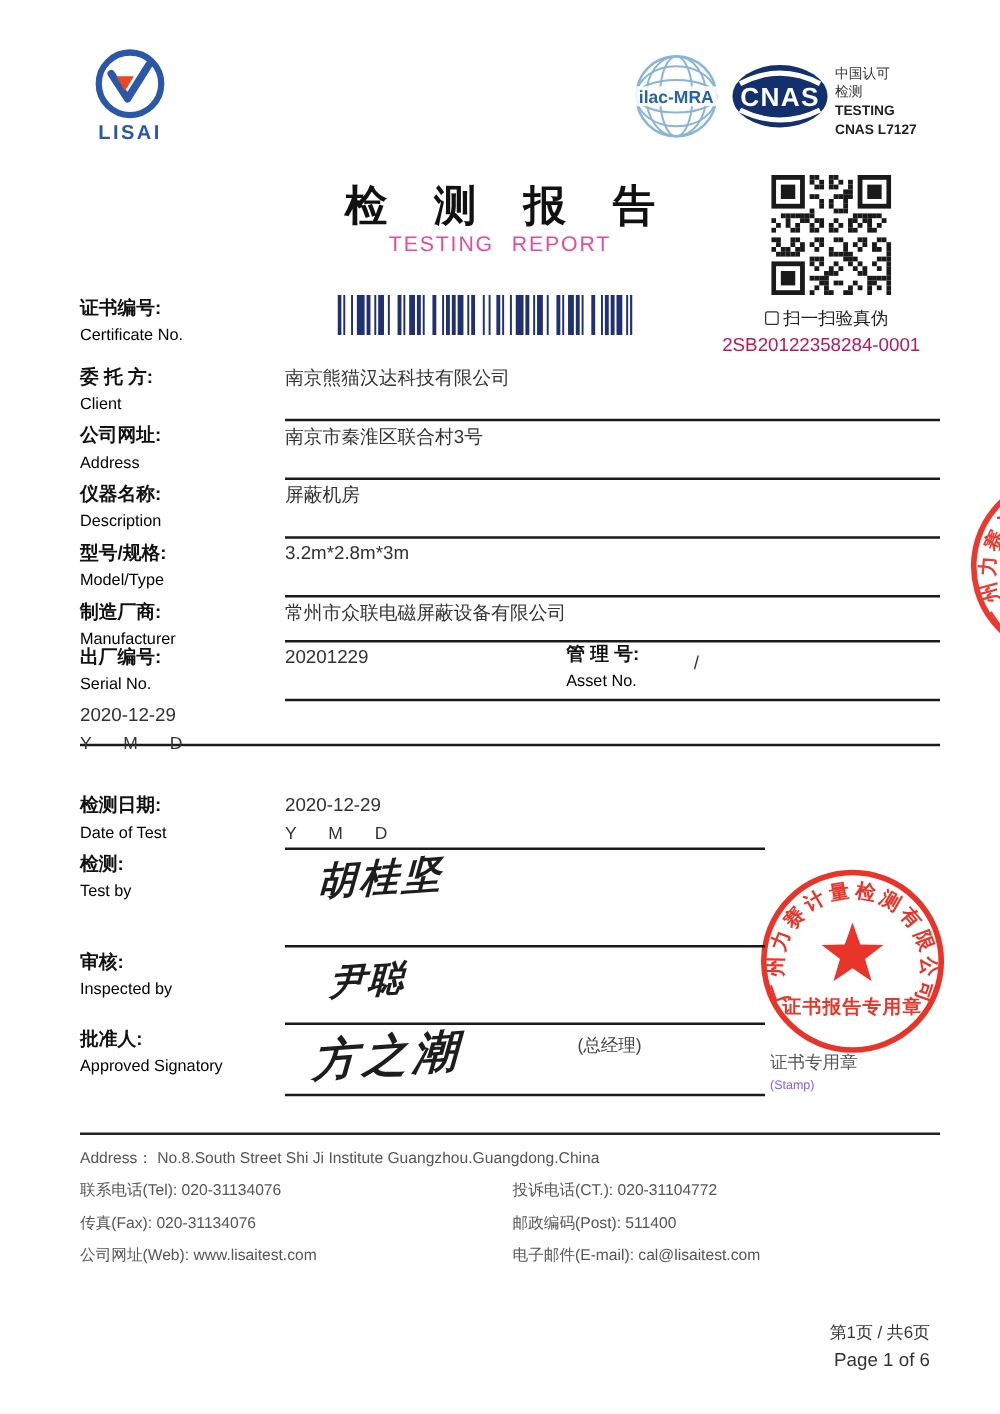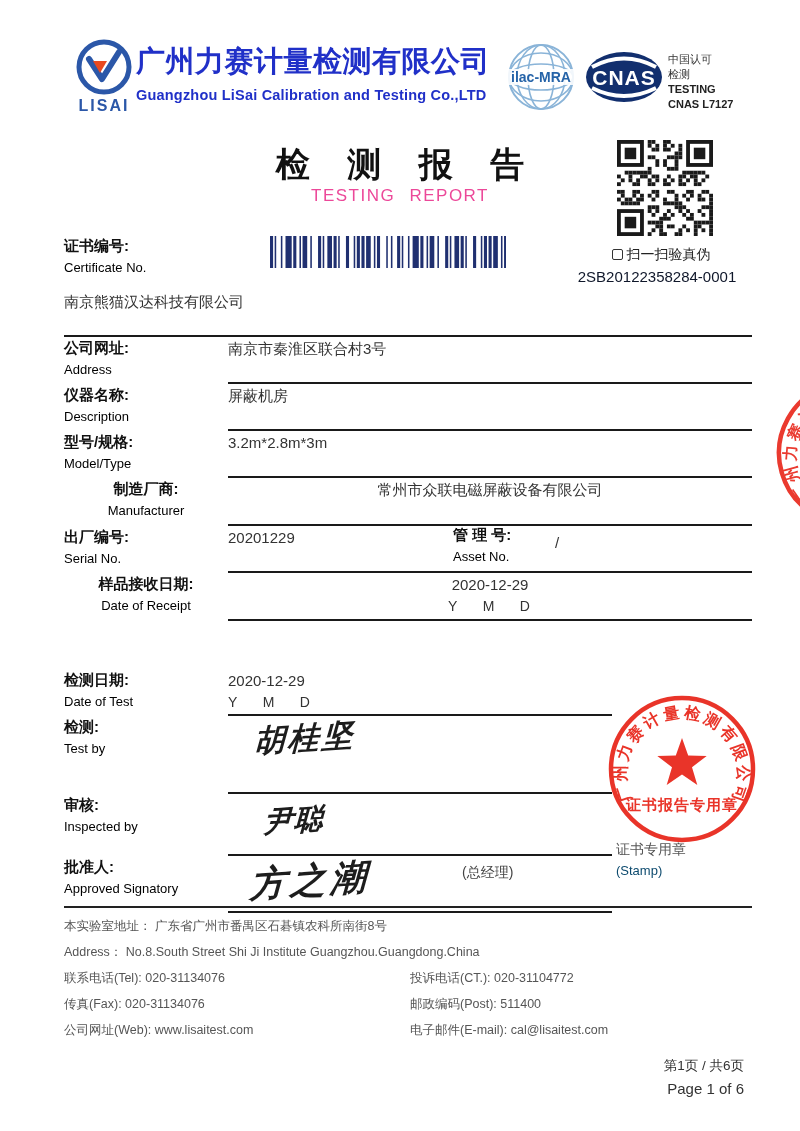--- a/index.html
+++ b/index.html
@@ -17,52 +17,52 @@
   .accred-block .b { font-weight:bold; color:#222; }
 
   
   .title-cn { position:absolute; top:142px; left:0; width:100%; text-align:center; font-size:34px; font-weight:bold; color:#111; letter-spacing:14px; text-indent:14px; }
   .title-en { position:absolute; top:186px; left:0; width:100%; text-align:center; font-size:17px; color:#ec4899; letter-spacing:1.5px; word-spacing:8px; }
 
   
   .qr-box { position:absolute; left:617px; top:140px; }
   .verify-line { position:absolute; left:578px; top:246px; width:166px; text-align:center; font-size:14px; color:#222; }
   .scan-box { display:inline-block; width:11px; height:11px; border:1.6px solid #333; border-radius:2px; vertical-align:-1px; margin-right:4px; }
-  .verify-code { position:absolute; left:566px; top:268px; width:182px; text-align:center; font-size:15px; color:#0f172a; }
+  .verify-code { position:absolute; left:566px; top:268px; width:182px; text-align:center; font-size:15px; color:#be185d; }
 
   
   .cert-row { position:absolute; left:64px; top:237px; }
   .lbl-cn { font-size:15px; font-weight:bold; color:#111; }
   .lbl-en { font-size:13px; color:#000000; margin-top:4px; }
   .barcode { position:absolute; left:270px; top:236px; }
 
   
   .fields { position:absolute; left:64px; top:290px; width:688px; }
   .frow { display:flex; }
   .frow .lbl { width:164px; padding-top:2px; }
   .frow .val { flex:1; border-bottom:2px solid #1a1a1a; padding-top:3px; font-size:15px; color:#333; position:relative; }
   .frow .val.short { flex:none; width:384px; }
-  .h47 { height:47px; } .h48 { height:48px;text-align:center; } .h57 { height:57px; } .h62 { height:62px; } .h63 { height:78px; }
+  .h47 { height:47px; } .h48 { height:36px; } .h57 { height:57px; } .h62 { height:62px; } .h63 { height:78px; }
   .ymd { display:block; white-space:pre; font-size:14px; color:#333; margin-top:5px; letter-spacing:2px; }
   .val .line2 { display:block; margin-top:5px; }
   .sub-field { display:flex; position:absolute; left:225px; top:0; }
   .sub-field .sub-lbl { width:102px; }
   .sub-field .sub-val { font-size:15px; color:#333; padding-top:8px; }
   .sig { display:inline-block; font-family:"DejaVu Serif","Liberation Serif",serif; font-style:italic; font-weight:bold; color:#1d1d1d; transform:rotate(-4deg) skewX(-6deg); transform-origin:left center; }
   .sig-1 { font-size:31px; margin:2px 0 0 26px; letter-spacing:3px; }
   .sig-2 { font-size:29px; margin:6px 0 0 36px; letter-spacing:1px; }
   .sig-3 { font-size:36px; margin:2px 0 0 22px; letter-spacing:4px; }
   .note-gm { position:absolute; left:234px; top:8px; font-size:14px; color:#444; font-style:normal; }
 
   
   .stamp-main { position:absolute; left:601px; top:688px; width:162px; height:162px; opacity:0.93; mix-blend-mode:multiply; z-index:5; }
   .stamp-edge { position:absolute; left:769px; top:372px; width:162px; height:162px; opacity:0.9; transform:rotate(-16deg); mix-blend-mode:multiply; z-index:5; }
   .stamp-caption { position:absolute; left:616px; top:841px; width:136px; text-align:left; z-index:2; }
   .stamp-caption .c1 { font-size:14px; color:#555; }
-  .stamp-caption .c2 { font-size:13px; color:#0c4a6e; margin-top:4px; }
+  .stamp-caption .c2 { font-size:10px; color:#8b5cf6; margin-top:4px; }
 
   
   .footer { position:absolute; left:64px; top:906px; width:688px; border-top:2px solid #222; padding-top:10px; font-size:12.5px; color:#555; }
   .footer .fline { margin-bottom:9px; }
   .footer .cols { display:flex; margin-bottom:9px; }
   .footer .cols .c1 { width:346px; }
   .pagenum { position:absolute; right:56px; top:1057px; text-align:right; color:#333; }
   .pagenum .p1 { font-size:13.5px; }
   .pagenum .p2 { font-size:15px; margin-top:5px; }
 </style>
@@ -70,24 +70,20 @@
 <body>
 
 <div class="page">
 
   <svg class="lisai-logo" width="64" height="78" viewBox="0 0 64 78">
     <circle cx="32" cy="29" r="25" fill="#ffffff" stroke="#2b57a8" stroke-width="5"></circle>
     <path d="M17,21 L30,41 L47,14" fill="none" stroke="#2b57a8" stroke-width="6" stroke-linecap="round" stroke-linejoin="round"></path>
     <polygon points="21,23 35,23 28,35" fill="#e8491f"></polygon>
     <text x="32" y="73" text-anchor="middle" font-size="16" font-weight="bold" fill="#2b57a8" letter-spacing="2">LISAI</text>
   </svg>
-  <div class="company-block">
-    <div class="company-cn">广州力赛计量检测有限公司</div>
-    <div class="company-en">Guangzhou LiSai Calibration and Testing Co.,LTD</div>
-  </div>
   <svg class="ilac-logo" width="70" height="70" viewBox="0 0 70 70">
     <circle cx="35" cy="35" r="32" fill="none" stroke="#8ab4d8" stroke-width="2"></circle>
     <ellipse cx="35" cy="35" rx="32" ry="13" fill="none" stroke="#8ab4d8" stroke-width="1.6"></ellipse>
     <ellipse cx="35" cy="35" rx="32" ry="24" fill="none" stroke="#8ab4d8" stroke-width="1.6"></ellipse>
     <ellipse cx="35" cy="35" rx="13" ry="32" fill="none" stroke="#8ab4d8" stroke-width="1.6"></ellipse>
     <ellipse cx="35" cy="35" rx="24" ry="32" fill="none" stroke="#8ab4d8" stroke-width="1.6"></ellipse>
     <rect x="2" y="27" width="66" height="16" fill="#ffffff" opacity="0.88"></rect>
     <text x="35" y="40" text-anchor="middle" font-size="14" font-weight="bold" fill="#2563a8">ilac-MRA</text>
   </svg>
   <svg class="cnas-logo" width="80" height="54" viewBox="0 0 80 54">
@@ -351,20 +347,24 @@
       <rect x="213.90000000000006" y="0" width="3.1" height="32" fill="#203070"></rect>
       <rect x="218.55000000000007" y="0" width="3.1" height="32" fill="#203070"></rect>
       <rect x="223.20000000000007" y="0" width="4.65" height="32" fill="#203070"></rect>
       <rect x="230.95000000000007" y="0" width="1.55" height="32" fill="#203070"></rect>
       <rect x="234.0500000000001" y="0" width="1.9499999999999034" height="32" fill="#203070"></rect>
     </svg>
 
   <div class="fields">
 
     <div class="frow h47">
+      <div class="lbl">
+          <div class="lbl-cn">委 托 方:</div>
+          <div class="lbl-en">Client</div>
+        </div>
       <div class="val">南京熊猫汉达科技有限公司</div>
     </div>
 
     <div class="frow h47">
       <div class="lbl">
           <div class="lbl-cn">公司网址:</div>
           <div class="lbl-en">Address</div>
         </div>
       <div class="val">南京市秦淮区联合村3号</div>
     </div>
@@ -401,24 +401,20 @@
       <div class="val">
         <span>20201229</span>
         <span class="sub-field">
           <span class="sub-lbl"><span class="lbl-cn">管 理 号:</span><span class="lbl-en" style="display:block">Asset No.</span></span>
           <span class="sub-val">/</span>
         </span>
       </div>
     </div>
 
     <div class="frow h48">
-      <div class="lbl">
-          <div class="lbl-cn">样品接收日期:</div>
-          <div class="lbl-en">Date of Receipt</div>
-        </div>
       <div class="val">
         <span>2020-12-29</span>
         <span class="ymd">Y    M    D</span>
       </div>
     </div>
 
     <div class="frow h48">
     </div>
 
     <div class="frow h47">
@@ -498,21 +494,20 @@
       <text x="108.7688364756063" y="37.36984761702842" fill="#e82418" font-size="16" font-weight="bold" text-anchor="middle" transform="rotate(29.72727272727272 108.7688364756063 37.36984761702842)">测</text>
       <text x="123.61157341481551" y="49.66470295822823" fill="#e82418" font-size="16" font-weight="bold" text-anchor="middle" transform="rotate(49.54545454545453 123.61157341481551 49.66470295822823)">有</text>
       <text x="133.40681855290663" y="66.26360293359701" fill="#e82418" font-size="16" font-weight="bold" text-anchor="middle" transform="rotate(69.36363636363635 133.40681855290663 66.26360293359701)">限</text>
       <text x="136.99429040852826" y="85.20034904777188" fill="#e82418" font-size="16" font-weight="bold" text-anchor="middle" transform="rotate(89.18181818181816 136.99429040852826 85.20034904777188)">公</text>
       <text x="133.94904023356173" y="104.23181664960074" fill="#e82418" font-size="16" font-weight="bold" text-anchor="middle" transform="rotate(108.99999999999997 133.94904023356173 104.23181664960074)">司</text>
       <polygon fill="#e82418" points="81,50 87.2,67.5 105.7,68 91,79.2 96.3,97 81,86.5 65.7,97 71,79.2 56.3,68 74.8,67.5"></polygon>
       <text x="81" y="122" fill="#e82418" font-size="15" font-weight="bold" text-anchor="middle" letter-spacing="1">证书报告专用章</text>
     </svg>
 
   <div class="footer">
-    <div class="fline">本实验室地址： 广东省广州市番禺区石碁镇农科所南街8号</div>
     <div class="fline">Address： No.8.South Street Shi Ji Institute Guangzhou.Guangdong.China</div>
     <div class="cols">
       <div class="c1">联系电话(Tel): 020-31134076</div>
       <div>投诉电话(CT.): 020-31104772</div>
     </div>
     <div class="cols">
       <div class="c1">传真(Fax): 020-31134076</div>
       <div>邮政编码(Post): 511400</div>
     </div>
     <div class="cols">

